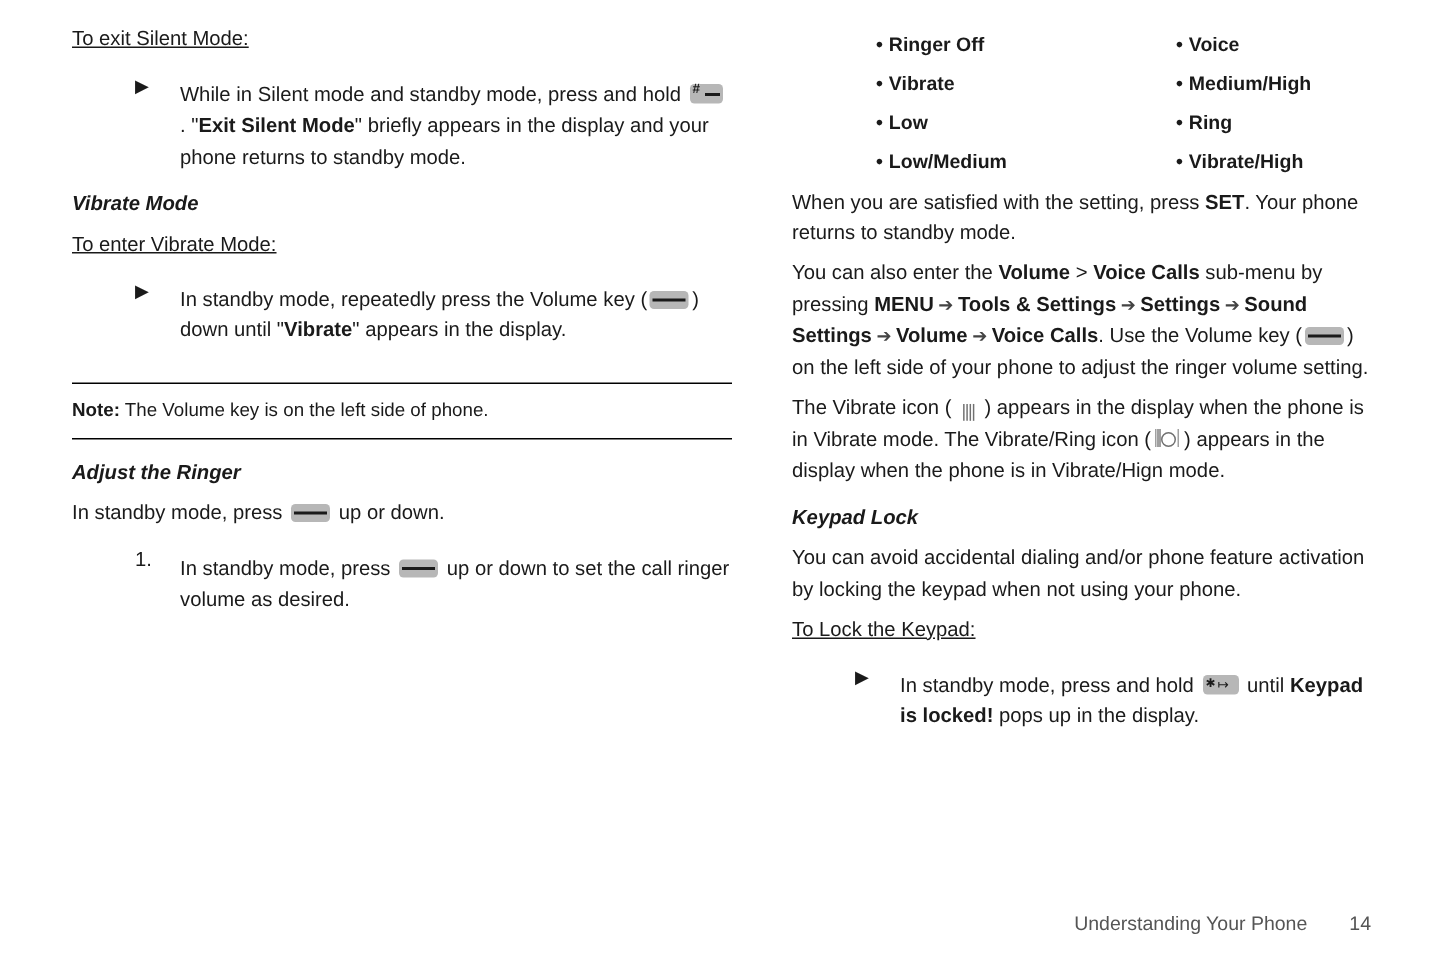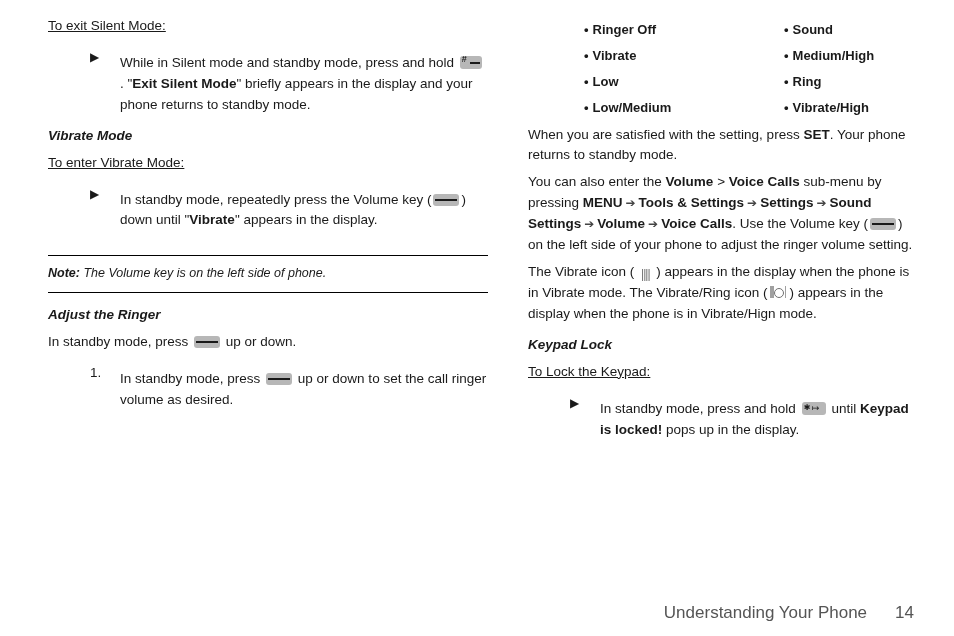--- a/index.html
+++ b/index.html
@@ -59,21 +59,20 @@
     display: grid;
     grid-template-columns: 42px 30px 1fr;
     margin: 10px 0 0 0;
   }
   .note-box {
     border-top: 1px solid #000;
     border-bottom: 1px solid #000;
     padding: 8px 0;
     margin: 18px 0 12px;
     font-size: 12.5px;
-    font-style: italic;
   }
   .options {
     margin: 4px 0 6px 56px;
     display: grid;
     grid-template-columns: 190px 1fr;
     row-gap: 6px;
     column-gap: 10px;
     font-size: 13px;
   }
   .opt {
@@ -83,21 +82,21 @@
     margin-right: 4px;
   }
   .opt-lbl {
     font-weight: bold;
   }
   .footer {
     display: flex;
     justify-content: flex-end;
     gap: 28px;
     padding-top: 12px;
-    font-size: 17px;
+    font-size: 13px;
     color: #555;
   }
   .icon-key {
     display: inline-block;
     width: 26px;
     height: 12px;
     background: #b7b7b7;
     border-radius: 3px;
     position: relative;
     vertical-align: -2px;
@@ -240,21 +239,21 @@
         <div class="step-text">
           <span>In standby mode, press </span><span class="icon-key"></span><span> up or down to set the call ringer volume as desired.</span>
         </div>
       </div>
     </div>
 
     <div class="col col-right">
 
       <div class="options">
         <div class="opt"><span class="dot">•</span><span class="opt-lbl">Ringer Off</span></div>
-        <div class="opt"><span class="dot">•</span><span class="opt-lbl">Sound</span></div>
+        <div class="opt"><span class="dot">•</span><span class="opt-lbl">Voice</span></div>
         <div class="opt"><span class="dot">•</span><span class="opt-lbl">Vibrate</span></div>
         <div class="opt"><span class="dot">•</span><span class="opt-lbl">Medium/High</span></div>
         <div class="opt"><span class="dot">•</span><span class="opt-lbl">Low</span></div>
         <div class="opt"><span class="dot">•</span><span class="opt-lbl">Ring</span></div>
         <div class="opt"><span class="dot">•</span><span class="opt-lbl">Low/Medium</span></div>
         <div class="opt"><span class="dot">•</span><span class="opt-lbl">Vibrate/High</span></div>
       </div>
 
       <div class="para">
         <span>When you are satisfied with the setting, press </span><span class="bold">SET</span><span>. Your phone returns to standby mode.</span>
@@ -262,20 +261,21 @@
 
       <div class="para">
         <span>You can also enter the </span><span class="bold">Volume</span><span> &gt; </span><span class="bold">Voice Calls</span><span> sub-menu by pressing </span><span class="bold">MENU</span><span class="arrow"> ➔ </span><span class="bold">Tools &amp; Settings</span><span class="arrow"> ➔ </span><span class="bold">Settings</span><span class="arrow"> ➔ </span><span class="bold">Sound Settings</span><span class="arrow"> ➔ </span><span class="bold">Volume</span><span class="arrow"> ➔ </span><span class="bold">Voice Calls</span><span>. Use the Volume key (</span><span class="icon-key"></span><span>) on the left side of your phone to adjust the ringer volume setting.</span>
       </div>
 
       <div class="para">
         <span>The Vibrate icon (</span><span class="icon-vibrate"></span><span>) appears in the display when the phone is in Vibrate mode. The Vibrate/Ring icon (</span><span class="icon-ring"><span class="r2"></span></span><span>) appears in the display when the phone is in Vibrate/Hign mode.</span>
       </div>
 
       <div class="subhead-minor">Keypad Lock</div>
+      <div class="para">You can avoid accidental dialing and/or phone feature activation by locking the keypad when not using your phone.</div>
 
       <div class="para underline">To Lock the Keypad:</div>
 
       <div class="step">
         <span class="spacer"></span>
         <span class="bullet-sym">▶</span>
         <div class="step-text">
           <span>In standby mode, press and hold </span><span class="icon-key star"></span><span> until </span><span class="bold">Keypad is locked!</span><span> pops up in the display.</span>
         </div>
       </div>

